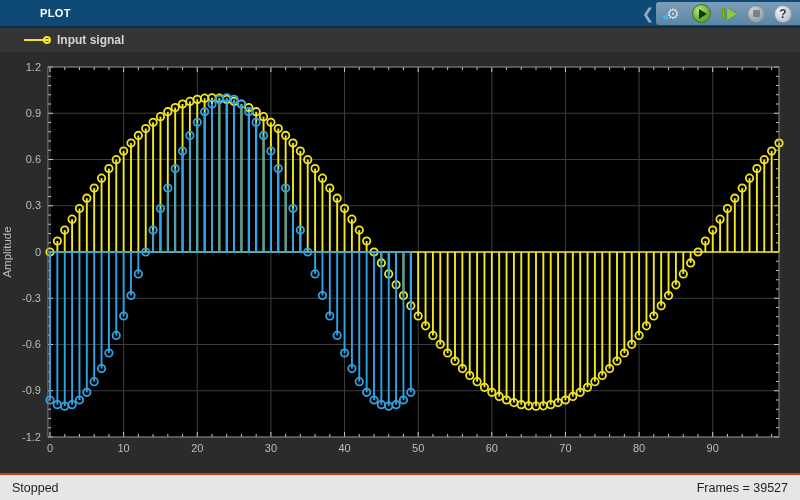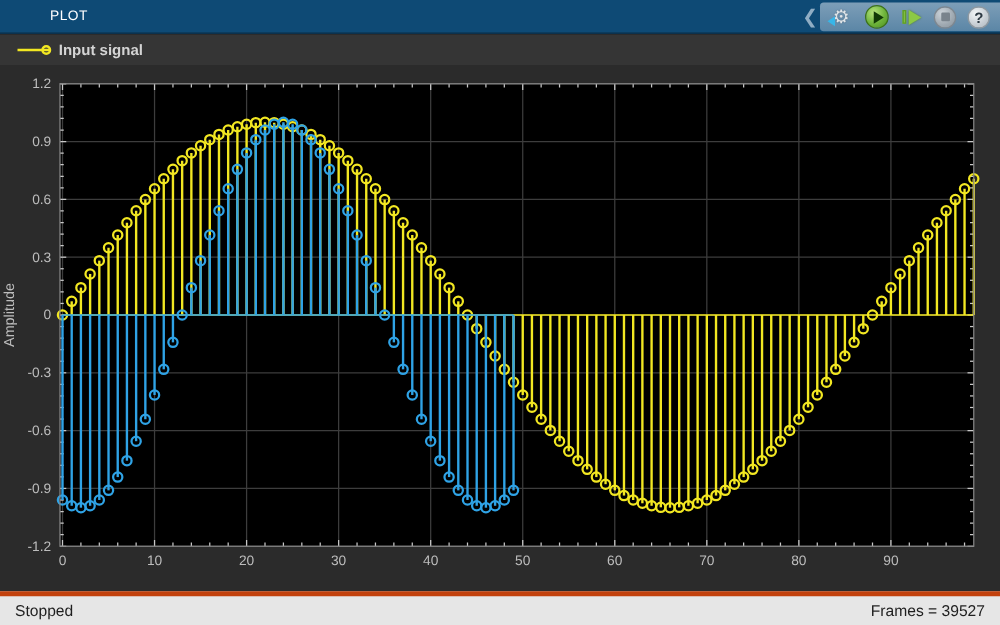--- a/index.html
+++ b/index.html
@@ -4,21 +4,21 @@
 <style>
   * { margin:0; padding:0; box-sizing:border-box; }
   html,body { width:800px; height:500px; overflow:hidden; background:#2b2b2b;
     font-family:"Liberation Sans", sans-serif; }
   #window { position:relative; width:800px; height:500px; background:#2b2b2b; }
 
   
   #toolstrip { position:absolute; left:0; top:0; width:800px; height:27px;
     background:#0e4a75; border-bottom:1px solid #082c47; }
   .tab { position:absolute; top:0; height:27px; line-height:27px; color:#ffffff;
-    font-size:11px; font-weight:400; letter-spacing:.4px; cursor:default; padding:0 10px; }
+    font-size:11px; font-weight:700; letter-spacing:.4px; cursor:default; padding:0 10px; }
   #tab-plot { left:30px; }
   #tab-measurements { left:115px; }
 
   #collapse-chevron { position:absolute; left:640px; top:4px; width:16px; height:19px;
     color:#8fadc4; font-size:15px; line-height:19px; text-align:center; }
   #tool-panel { position:absolute; left:656px; top:2px; width:144px; height:23px;
     background:linear-gradient(#7d9eb8,#5b86a6); border-radius:3px 0 0 3px;
     display:flex; align-items:center; gap:9px; padding-left:7px; }
 
   .tool-btn { position:relative; display:flex; align-items:center; justify-content:center; }
@@ -44,35 +44,35 @@
     background:radial-gradient(circle at 35% 30%, #cdd4da, #9fa9b1 60%, #8b959d);
     border:1px solid #7d8археff; border:1px solid #7d8790; }
   #btn-stop .stop-sq { width:7px; height:7px; background:#79838c; border-radius:1px; }
   #btn-help { width:18px; height:18px; border-radius:50%;
     background:radial-gradient(circle at 35% 30%, #f2f5f7, #c6cdd3 60%, #aeb7be);
     border:1px solid #8e98a0; color:#2e3a44; font-size:12px; font-weight:bold;
     line-height:16px; text-align:center; }
 
   
   #legend { position:absolute; left:0; top:28px; width:800px; height:24px;
-    background:#353535; display:flex; align-items:center; padding-left:14px; }
+    background:#353535; display:flex; align-items:center; padding-left:24px; }
   .legend-item { display:flex; align-items:center; margin-right:26px; cursor:default; }
   .legend-line { width:26px; height:2px; }
   .legend-circle { width:8px; height:8px; border-radius:50%; background:transparent;
     border-width:2px; border-style:solid; margin-left:-7px; }
   .legend-label { margin-left:6px; font-size:12px; font-weight:600; color:#d4d4d4; }
 
   
   #chart-region { position:absolute; left:0; top:52px; width:800px; height:421px;
     background:#2b2b2b; }
   #chart-svg { position:absolute; left:0; top:0; }
 
   
   #statusbar { position:absolute; left:0; top:473px; width:800px; height:27px;
-    background:#e6e6e6; border-top:4px solid #c2410c;
+    background:#e6e6e6; border-top:2px solid #c2410c;
     display:flex; align-items:center; justify-content:space-between; padding:0 12px; }
   #statusbar span { font-size:12.5px; color:#1f1f1f; }
 </style>
 </head>
 <body>
 
 <div id="window">
 
   <div id="toolstrip">
     <div class="tab" id="tab-plot">PLOT</div>

